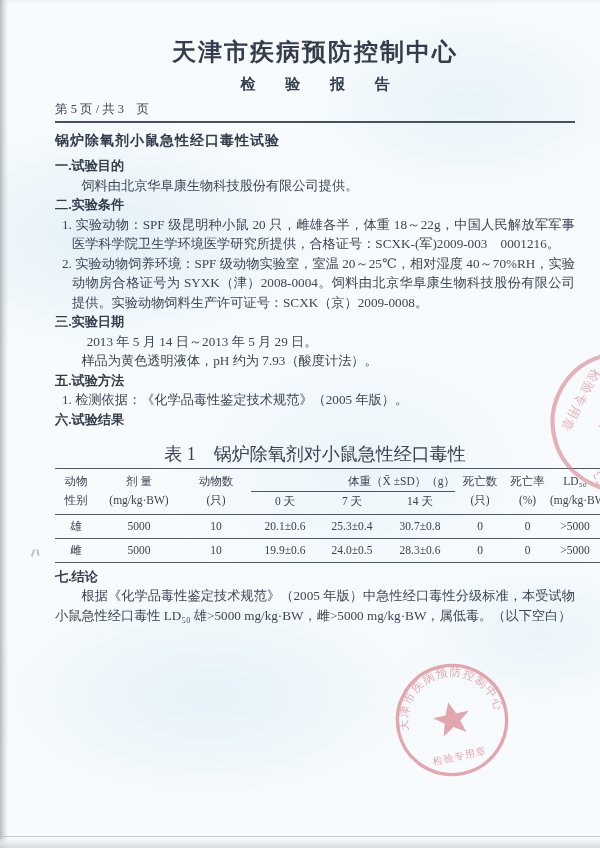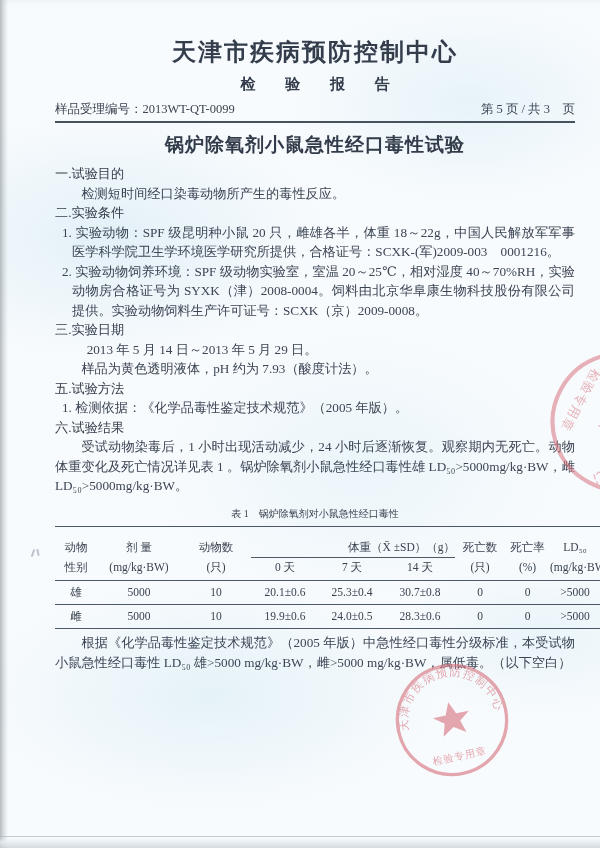--- a/index.html
+++ b/index.html
@@ -25,36 +25,36 @@
 
   .content{position:absolute;left:55px;top:36px;width:520px;}
 
   .org-title{margin:0;text-align:center;font-size:24px;font-weight:bold;
     letter-spacing:2px;color:#333d4c;}
   .report-title{margin:7px 0 0 0;text-align:center;font-size:15px;font-weight:bold;
     letter-spacing:13px;text-indent:13px;color:#333d4c;}
   .meta-row{display:flex;justify-content:space-between;align-items:flex-end;
     margin-top:7px;padding-bottom:3px;border-bottom:2px solid #47525f;
     font-size:12.5px;color:#3b4452;}
-  .subtitle{margin:9px 0 6px 0;text-align:center;font-size:19px;font-weight:bold;
+  .subtitle{margin:9px 0 6px 0;font-size:14px;font-weight:bold;
     letter-spacing:1px;color:#323b49;}
 
   .body-text{font-size:13.2px;line-height:19.5px;text-align:justify;}
-  .sec-h{font-weight:normal;color:#343d4b;}
+  .sec-h{font-weight:bold;color:#343d4b;}
   p{margin:0;}
   .ind{text-indent:2em;}
   .ind25{text-indent:2.4em;}
   .num-item{padding-left:17px;text-indent:-10px;}
 
-  .tbl-caption{text-align:center;font-size:10px;margin-top:8px;color:#39424f;}
+  .tbl-caption{text-align:center;font-size:18px;margin-top:16px;color:#39424f;}
   table.results{border-collapse:collapse;width:545px;margin-top:3px;
     font-size:11.5px;color:#39424f;table-layout:fixed;}
   table.results th, table.results td{font-weight:normal;padding:1px 0;text-align:center;
     line-height:17px;}
-  table.results thead tr.r1 th{border-top:1.5px solid #4d5866;padding-top:12px;}
+  table.results thead tr.r1 th{border-top:1.5px solid #4d5866;padding-top:4px;}
   table.results th.grp{border-bottom:1px solid #4d5866;text-align:right;}
   table.results thead tr.r2 th{border-bottom:1.5px solid #4d5866;padding-bottom:4px;}
   table.results tbody td{border-bottom:1px solid #4d5866;height:21px;}
   table.results tbody tr:last-child td{border-bottom:1.5px solid #4d5866;}
 
   .seal{position:absolute;pointer-events:none;}
   .seal-main{left:385px;top:653px;transform:rotate(-12deg);opacity:.62;}
   .seal-edge{left:537px;top:338px;transform:rotate(118deg);opacity:.55;}
 
   .pencil{position:absolute;left:30px;top:549px;width:12px;height:10px;opacity:.55;}
@@ -70,30 +70,29 @@
   <div class="edge-top"></div>
   <div class="edge-left"></div>
   <div class="edge-bottom"></div>
   <div class="pencil"></div>
 
   <div class="content">
     <h1 class="org-title">天津市疾病预防控制中心</h1>
     <h2 class="report-title">检 验 报 告</h2>
 
     <div class="meta-row">
-      <span><span>样品受理编号：</span><span>2013WT-QT-0099</span></span>
       <span>第 5 页 / 共 3　页</span>
     </div>
 
     <h3 class="subtitle">锅炉除氧剂小鼠急性经口毒性试验</h3>
 
     <div class="body-text">
       <div>
         <p class="sec-h">一.试验目的</p>
-        <p class="ind">检测短时间经口染毒动物所产生的毒性反应。</p>
+        <p class="ind">饲料由北京华阜康生物科技股份有限公司提供。</p>
       </div>
 
       <div>
         <p class="sec-h">二.实验条件</p>
         <p class="num-item">1. 实验动物：SPF 级昆明种小鼠 20 只，雌雄各半，体重 18～22g，中国人民解放军军事医学科学院卫生学环境医学研究所提供，合格证号：SCXK-(军)2009-003　0001216。</p>
         <p class="num-item">2. 实验动物饲养环境：SPF 级动物实验室，室温 20～25℃，相对湿度 40～70%RH，实验动物房合格证号为 SYXK（津）2008-0004。饲料由北京华阜康生物科技股份有限公司提供。实验动物饲料生产许可证号：SCXK（京）2009-0008。</p>
       </div>
 
       <div>
         <p class="sec-h">三.实验日期</p>
@@ -104,21 +103,20 @@
         <p class="ind">样品为黄色透明液体，pH 约为 7.93（酸度计法）。</p>
       </div>
 
       <div>
         <p class="sec-h">五.试验方法</p>
         <p class="num-item">1. 检测依据：《化学品毒性鉴定技术规范》（2005 年版）。</p>
       </div>
 
       <div>
         <p class="sec-h">六.试验结果</p>
-        <p class="ind">受试动物染毒后，1 小时出现活动减少，24 小时后逐渐恢复。观察期内无死亡。动物体重变化及死亡情况详见表 1 。锅炉除氧剂小鼠急性经口毒性雄 LD₅₀&gt;5000mg/kg·BW，雌 LD₅₀&gt;5000mg/kg·BW。</p>
       </div>
 
       <p class="tbl-caption">表 1　锅炉除氧剂对小鼠急性经口毒性</p>
 
       <table class="results">
         <colgroup>
           <col style="width:42px">
             <col style="width:84px">
             <col style="width:70px">
           <col style="width:68px">
@@ -170,20 +168,21 @@
             <td>24.0±0.5</td>
             <td>28.3±0.6</td>
             <td>0</td>
             <td>0</td>
             <td>&gt;5000</td>
           </tr>
         </tbody>
       </table>
 
       <div style="margin-top:4px;">
+        <p class="sec-h">七.结论</p>
         <p class="ind">根据《化学品毒性鉴定技术规范》（2005 年版）中急性经口毒性分级标准，本受试物小鼠急性经口毒性 LD₅₀ 雄&gt;5000 mg/kg·BW，雌&gt;5000 mg/kg·BW，属低毒。（以下空白）</p>
       </div>
     </div>
   </div>
 
   <svg class="seal seal-main" width="134" height="134" viewBox="-70 -70 140 140">
     <circle cx="0" cy="0" r="57" fill="none" stroke-width="3.5" stroke="#d7737f"></circle>
     <polygon points="0,-19 5.6,-5.9 19.2,-5.9 8.3,2.3 12.2,15.4 0,7.5 -12.2,15.4 -8.3,2.3 -19.2,-5.9 -5.6,-5.9" fill="#d7737f"></polygon>
     <path id="sealArc1" d="M -45 12 A 46.5 46.5 0 1 1 45 12" fill="none"></path>
     <text font-size="12" letter-spacing="1.5" fill="#d7737f">

